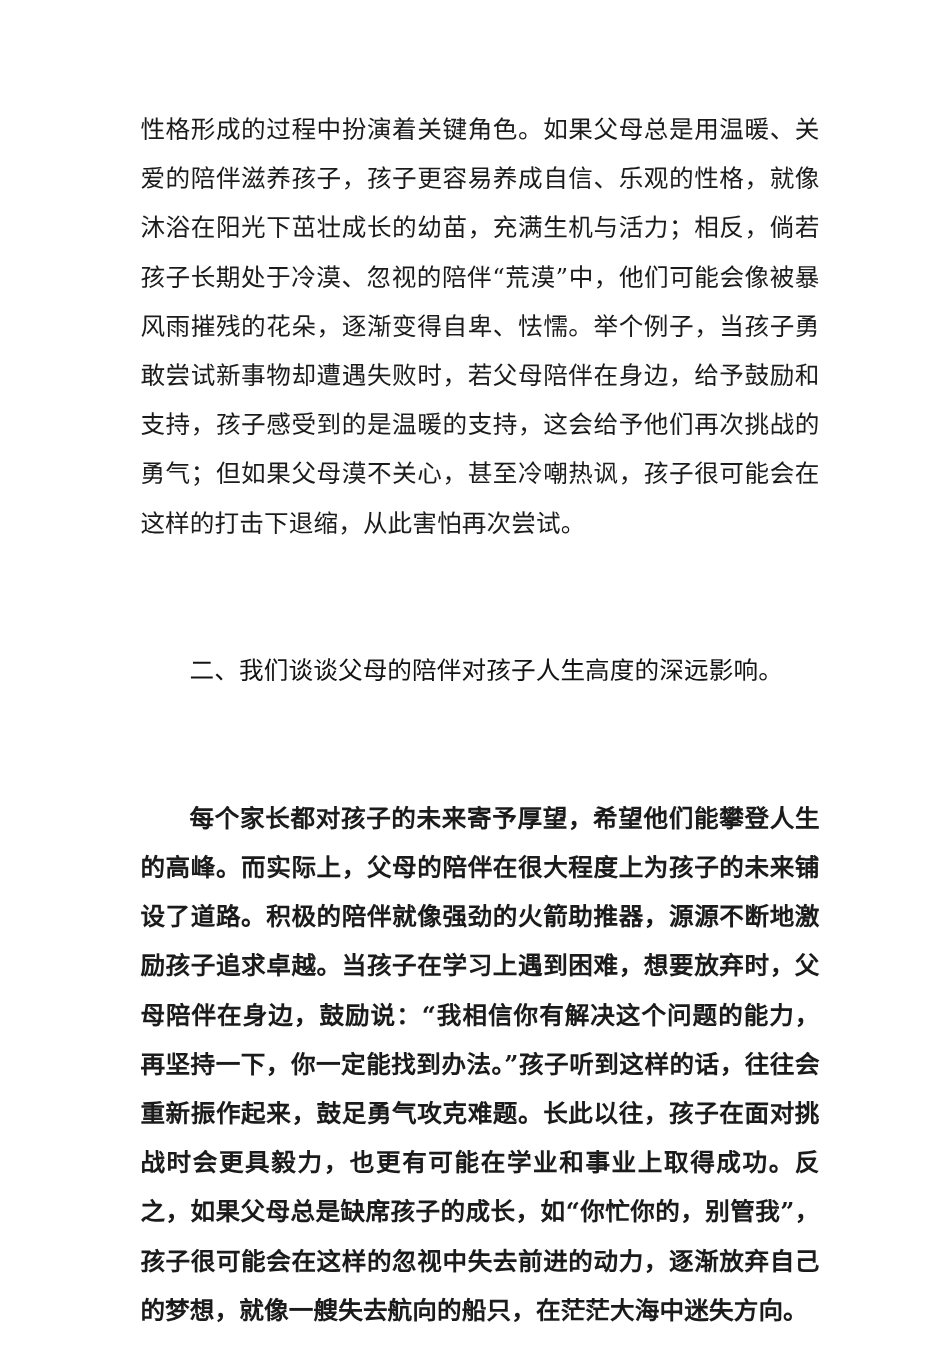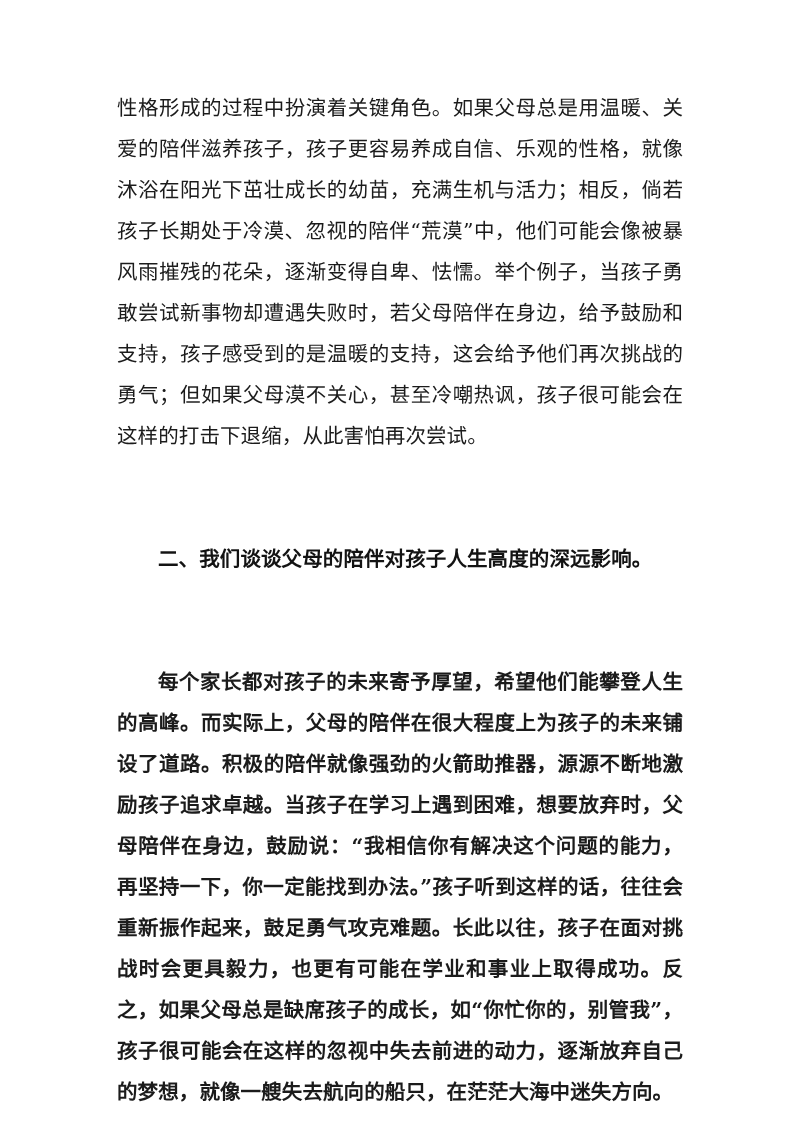--- a/index.html
+++ b/index.html
@@ -53,21 +53,21 @@
   .para.indented {
     text-indent: 2em;
     font-weight: bold;
   }
 
   .heading {
     margin: 0;
     font-size: 20.5px;
     line-height: 41px;
     color: #131313;
-    font-weight: bold;
+    font-weight: normal;
     text-indent: 2em;
     text-align: left;
     letter-spacing: 0.1px;
   }
 
   
   .gap-1 { height: 82px; }
 
   
 </style>

